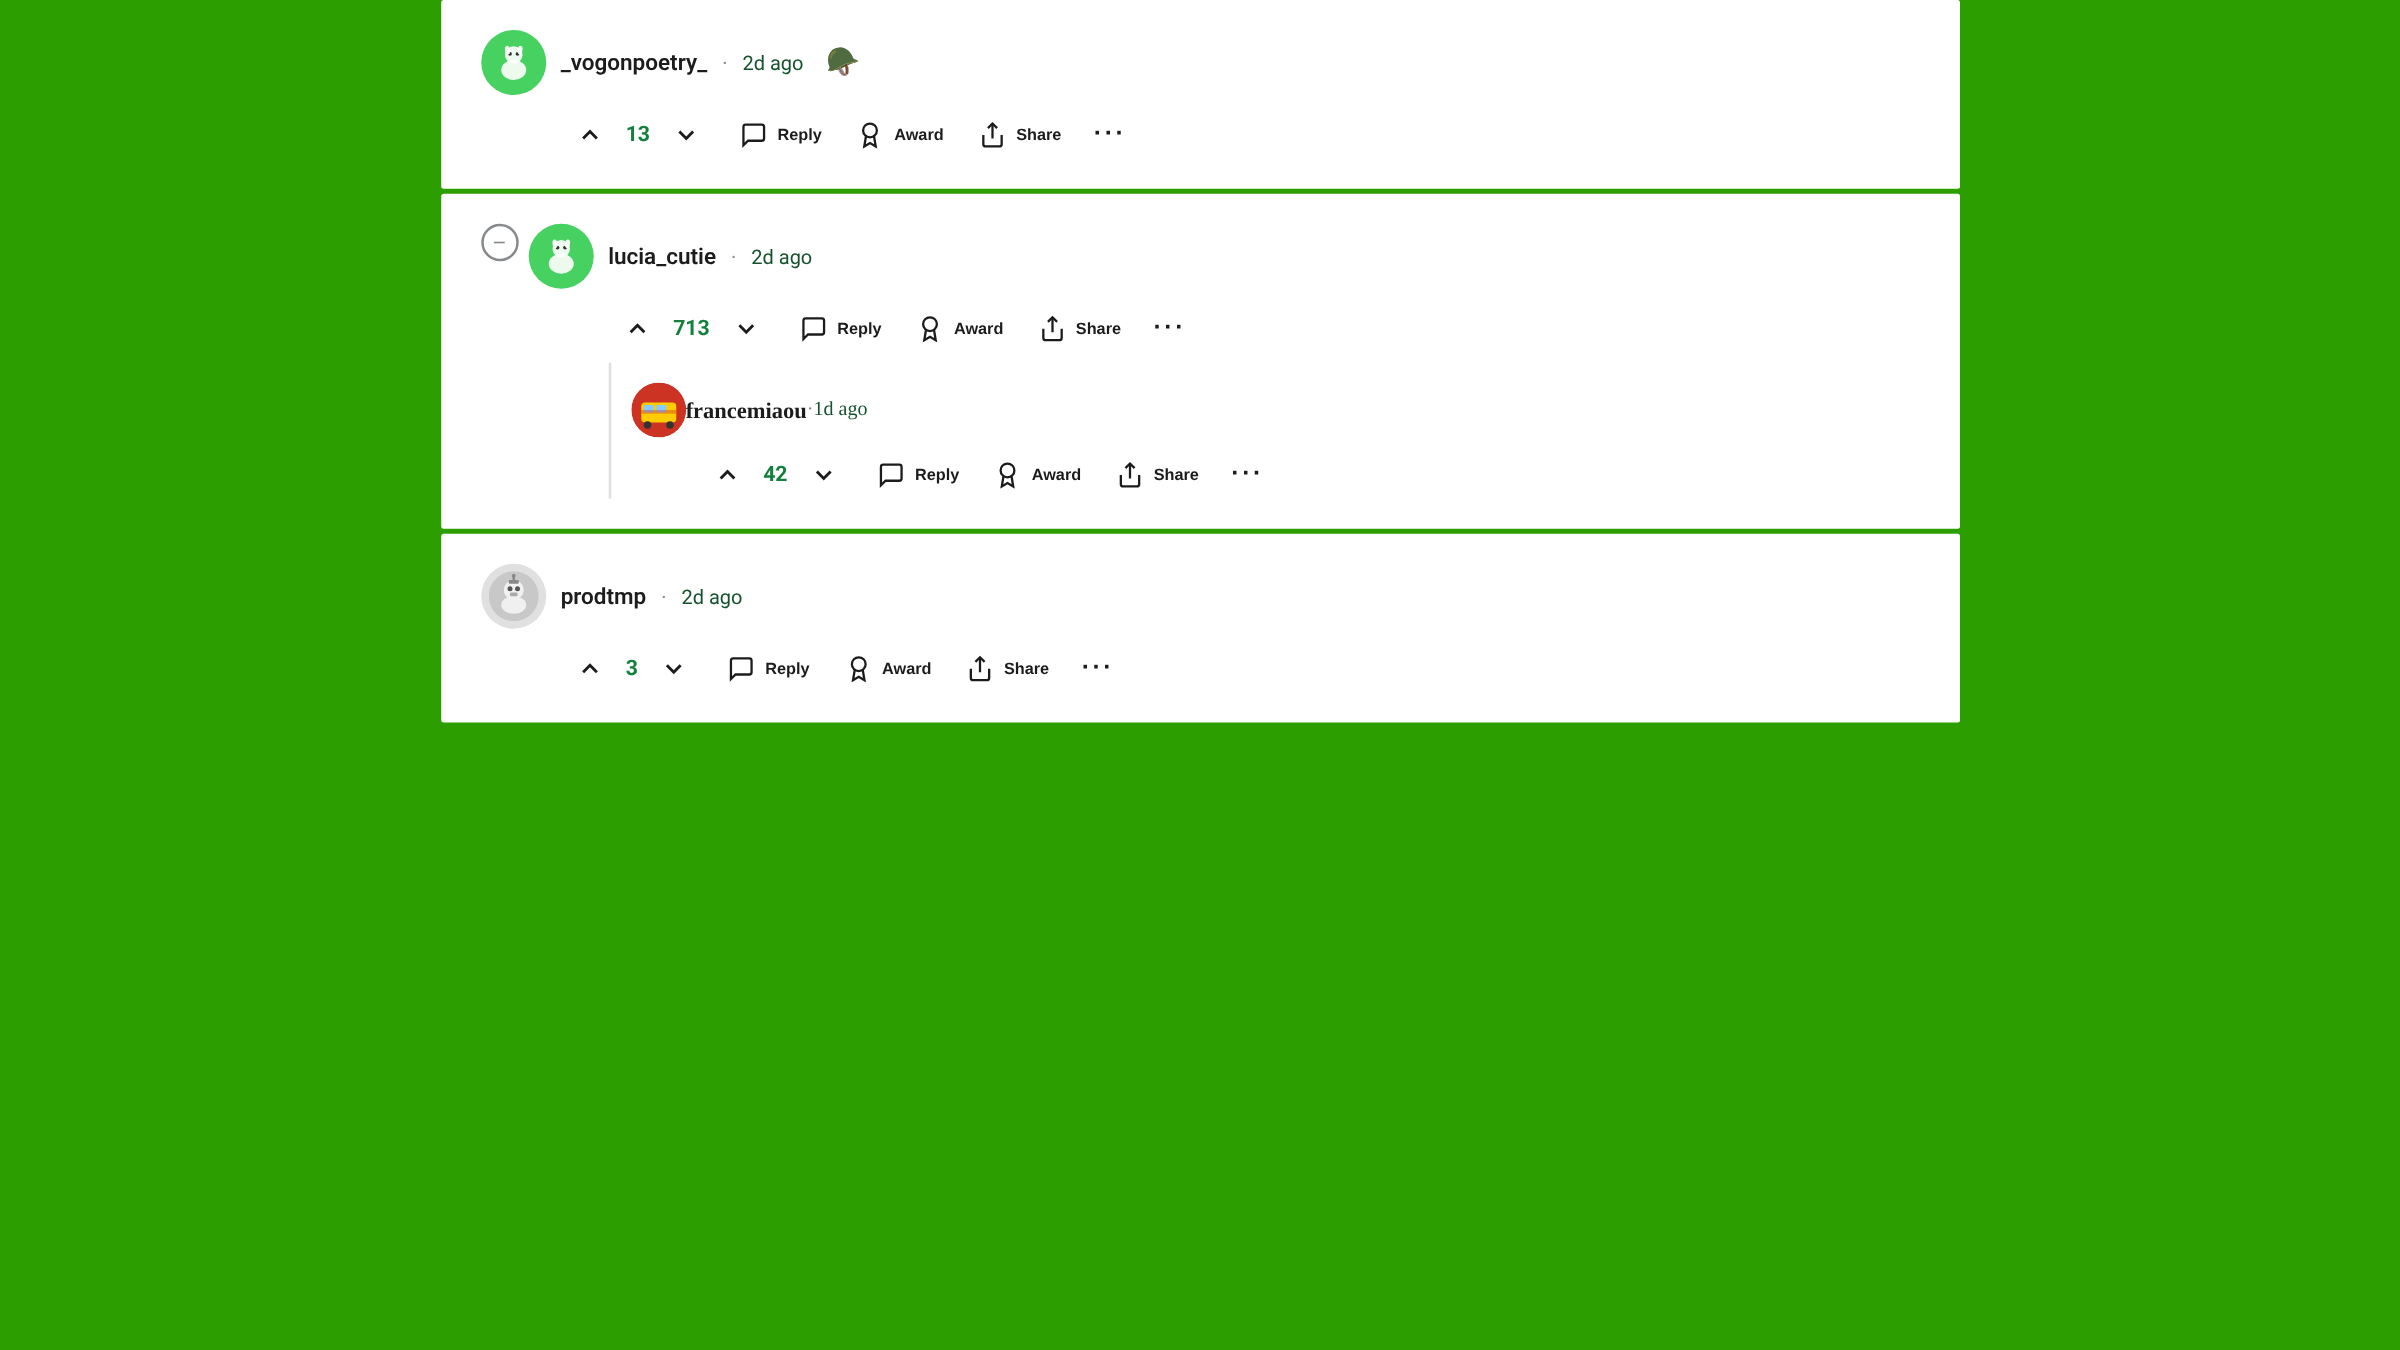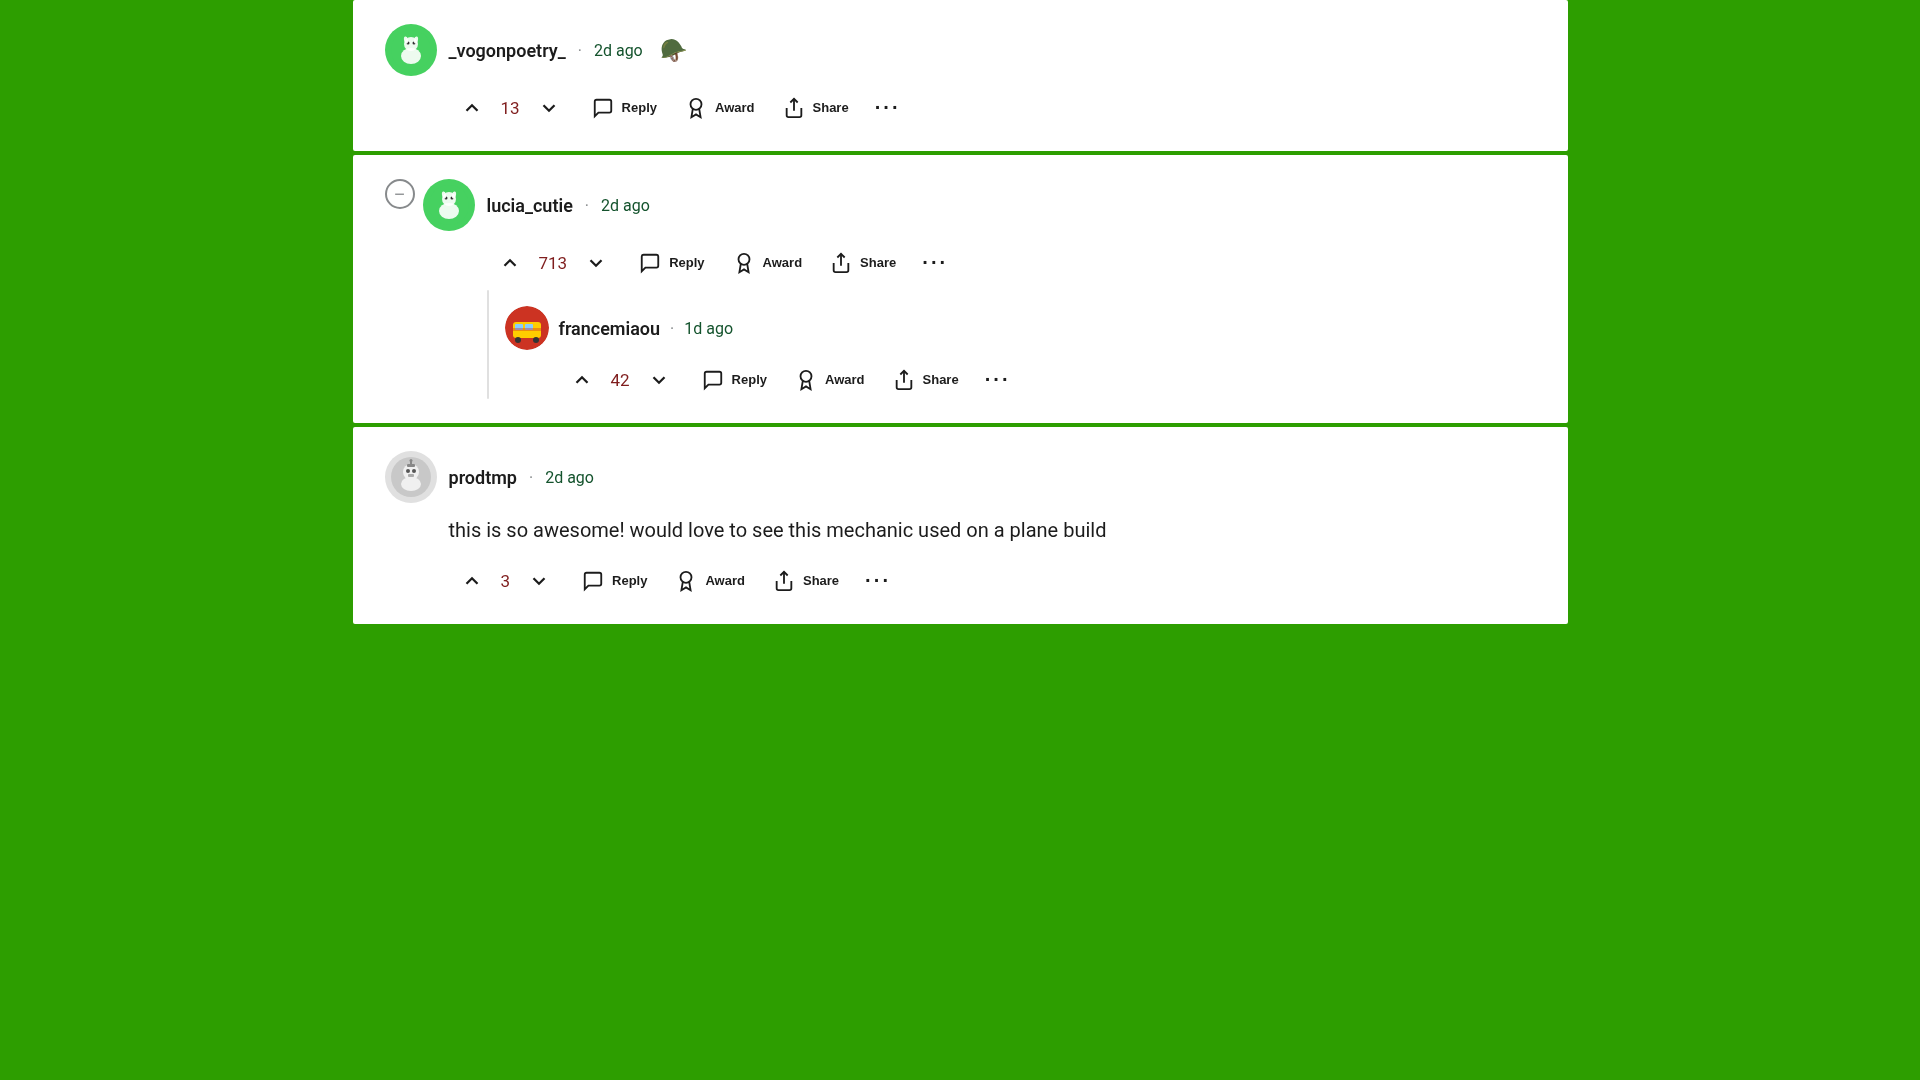--- a/index.html
+++ b/index.html
@@ -97,22 +97,22 @@
       border-radius: 20px;
       border: none;
       background: transparent;
       cursor: pointer;
       font-size: 13px;
       font-weight: 600;
       color: #1c1c1c;
     }
     .vote-count {
       font-size: 17px;
-      font-weight: 400;
-      color: #7f1d1d;
+      font-weight: 700;
+      color: #15803d;
     }
     .collapse-btn {
       width: 30px;
       height: 30px;
       border-radius: 50%;
       border: 2px solid #878a8c;
       background: transparent;
       cursor: pointer;
       display: flex;
       align-items: center;
@@ -133,22 +133,23 @@
       color: #1c1c1c;
       letter-spacing: 2px;
     }
     .reply-card {
       margin-top: 16px;
       margin-left: 0;
     }
     .reply-header {
       display: flex;
       align-items: center;
-      gap: 10px;
+      gap: 0;
       margin-bottom: 10px;
+      font-family: Liberation Serif, serif;
     }
     .reply-avatar {
       width: 44px;
       height: 44px;
       border-radius: 50%;
       overflow: hidden;
       flex-shrink: 0;
     }
     .reply-body {
       margin-left: 54px;
@@ -381,21 +382,20 @@
             <circle cx="20" cy="3.5" r="1.5" fill="#888"></circle>
             <ellipse cx="20" cy="27" rx="10" ry="7" fill="#f0f0f0"></ellipse>
             <rect x="17" y="17" width="6" height="3" rx="1" fill="#aaa"></rect>
           </svg>
         </div>
         <span class="username">prodtmp</span>
         <span class="dot-sep">·</span>
         <span class="timestamp">2d ago</span>
       </div>
       <div class="comment-body">
-        <div class="comment-text">this is so awesome! would love to see this mechanic used on a plane build</div>
         <div class="action-bar">
           <div class="vote-group">
             <button class="action-btn">
               <svg class="icon-svg" viewBox="0 0 24 24" fill="none" stroke="currentColor" stroke-width="2.5">
                 <polyline points="18 15 12 9 6 15"></polyline>
               </svg>
             </button>
             <span class="vote-count">3</span>
             <button class="action-btn">
               <svg class="icon-svg" viewBox="0 0 24 24" fill="none" stroke="currentColor" stroke-width="2.5">

